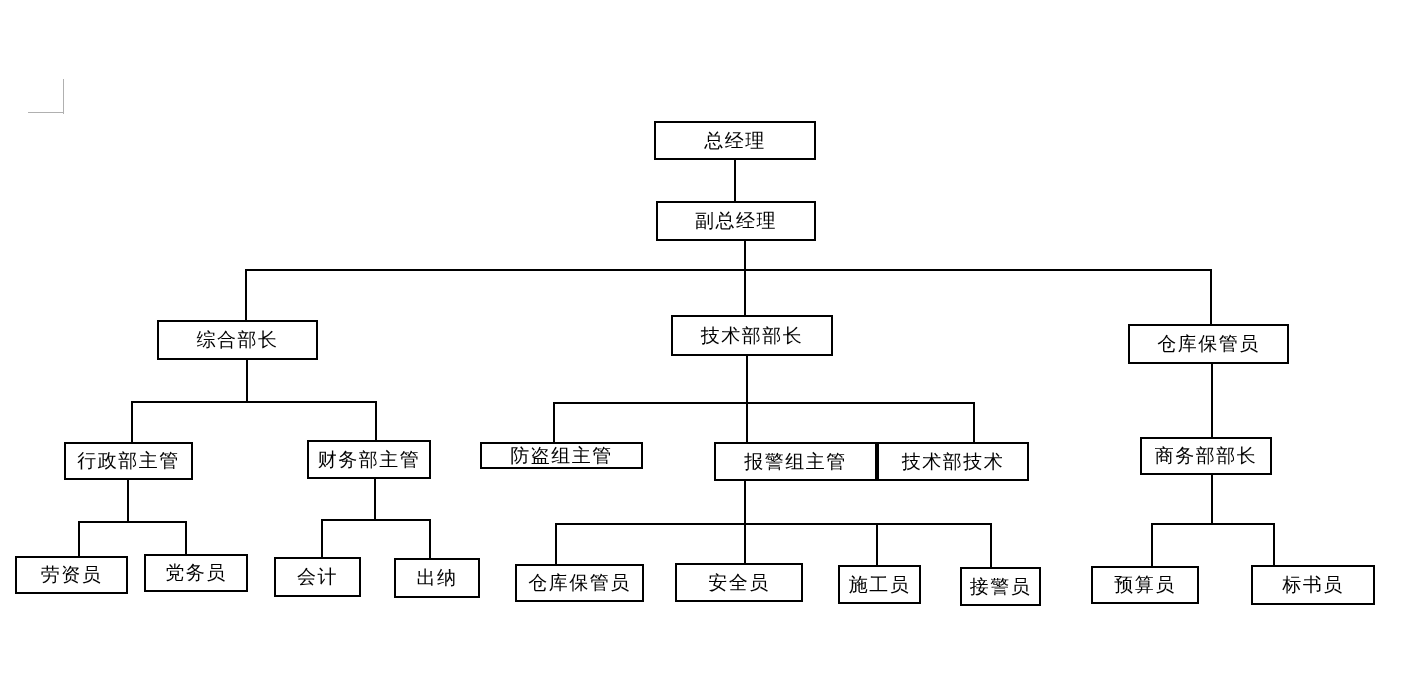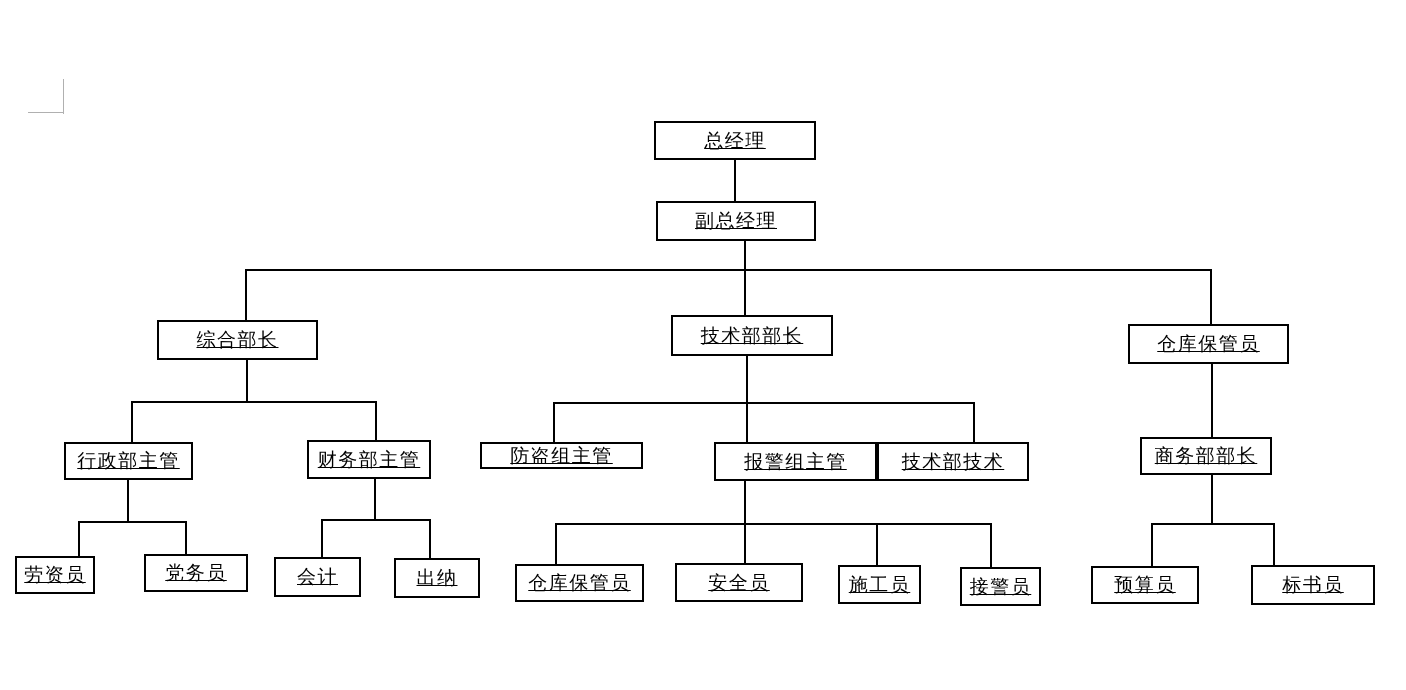--- a/index.html
+++ b/index.html
@@ -4,21 +4,21 @@
 <style>
   html,body{margin:0;padding:0;}
   body{
     width:1406px;height:690px;position:relative;background:#ffffff;
     font-family:"DejaVu Sans",sans-serif;overflow:hidden;
   }
   .node{
     position:absolute;box-sizing:border-box;
     border:2px solid #000000;background:#ffffff;color:#000000;
     display:flex;align-items:center;justify-content:center;
-    font-size:19px;letter-spacing:1.5px;white-space:nowrap;text-decoration:underline;
+    font-size:19px;letter-spacing:1.5px;white-space:nowrap;
   }
   .vl{position:absolute;width:2px;background:#000000;}
   .hl{position:absolute;height:2px;background:#000000;}
   .crop{position:absolute;background:#b0b0b0;}
 </style>
 </head>
 <body>
 
 <div class="crop" style="left:63px;top:79px;width:1px;height:35px"></div>
 <div class="crop" style="left:28px;top:112px;width:36px;height:1px"></div>
@@ -68,21 +68,21 @@
 <div class="node" style="left:656px;top:201px;width:160px;height:40px">副总经理</div>
 <div class="node" style="left:157px;top:320px;width:161px;height:40px">综合部长</div>
 <div class="node" style="left:671px;top:315px;width:162px;height:41px">技术部部长</div>
 <div class="node" style="left:1128px;top:324px;width:161px;height:40px">仓库保管员</div>
 <div class="node" style="left:64px;top:442px;width:129px;height:38px">行政部主管</div>
 <div class="node" style="left:307px;top:440px;width:124px;height:39px">财务部主管</div>
 <div class="node" style="left:480px;top:442px;width:163px;height:27px">防盗组主管</div>
 <div class="node" style="left:714px;top:442px;width:163px;height:39px">报警组主管</div>
 <div class="node" style="left:877px;top:442px;width:152px;height:39px">技术部技术</div>
 <div class="node" style="left:1140px;top:437px;width:132px;height:38px">商务部部长</div>
-<div class="node" style="left:15px;top:556px;width:80px;height:38px">劳资员</div>
+<div class="node" style="left:15px;top:556px;width:113px;height:38px">劳资员</div>
 <div class="node" style="left:144px;top:554px;width:104px;height:38px">党务员</div>
 <div class="node" style="left:274px;top:557px;width:87px;height:40px">会计</div>
 <div class="node" style="left:394px;top:558px;width:86px;height:40px">出纳</div>
 <div class="node" style="left:515px;top:564px;width:129px;height:38px">仓库保管员</div>
 <div class="node" style="left:675px;top:563px;width:128px;height:39px">安全员</div>
 <div class="node" style="left:838px;top:565px;width:83px;height:39px">施工员</div>
 <div class="node" style="left:960px;top:567px;width:81px;height:39px">接警员</div>
 <div class="node" style="left:1091px;top:566px;width:108px;height:38px">预算员</div>
 <div class="node" style="left:1251px;top:565px;width:124px;height:40px">标书员</div>
 

